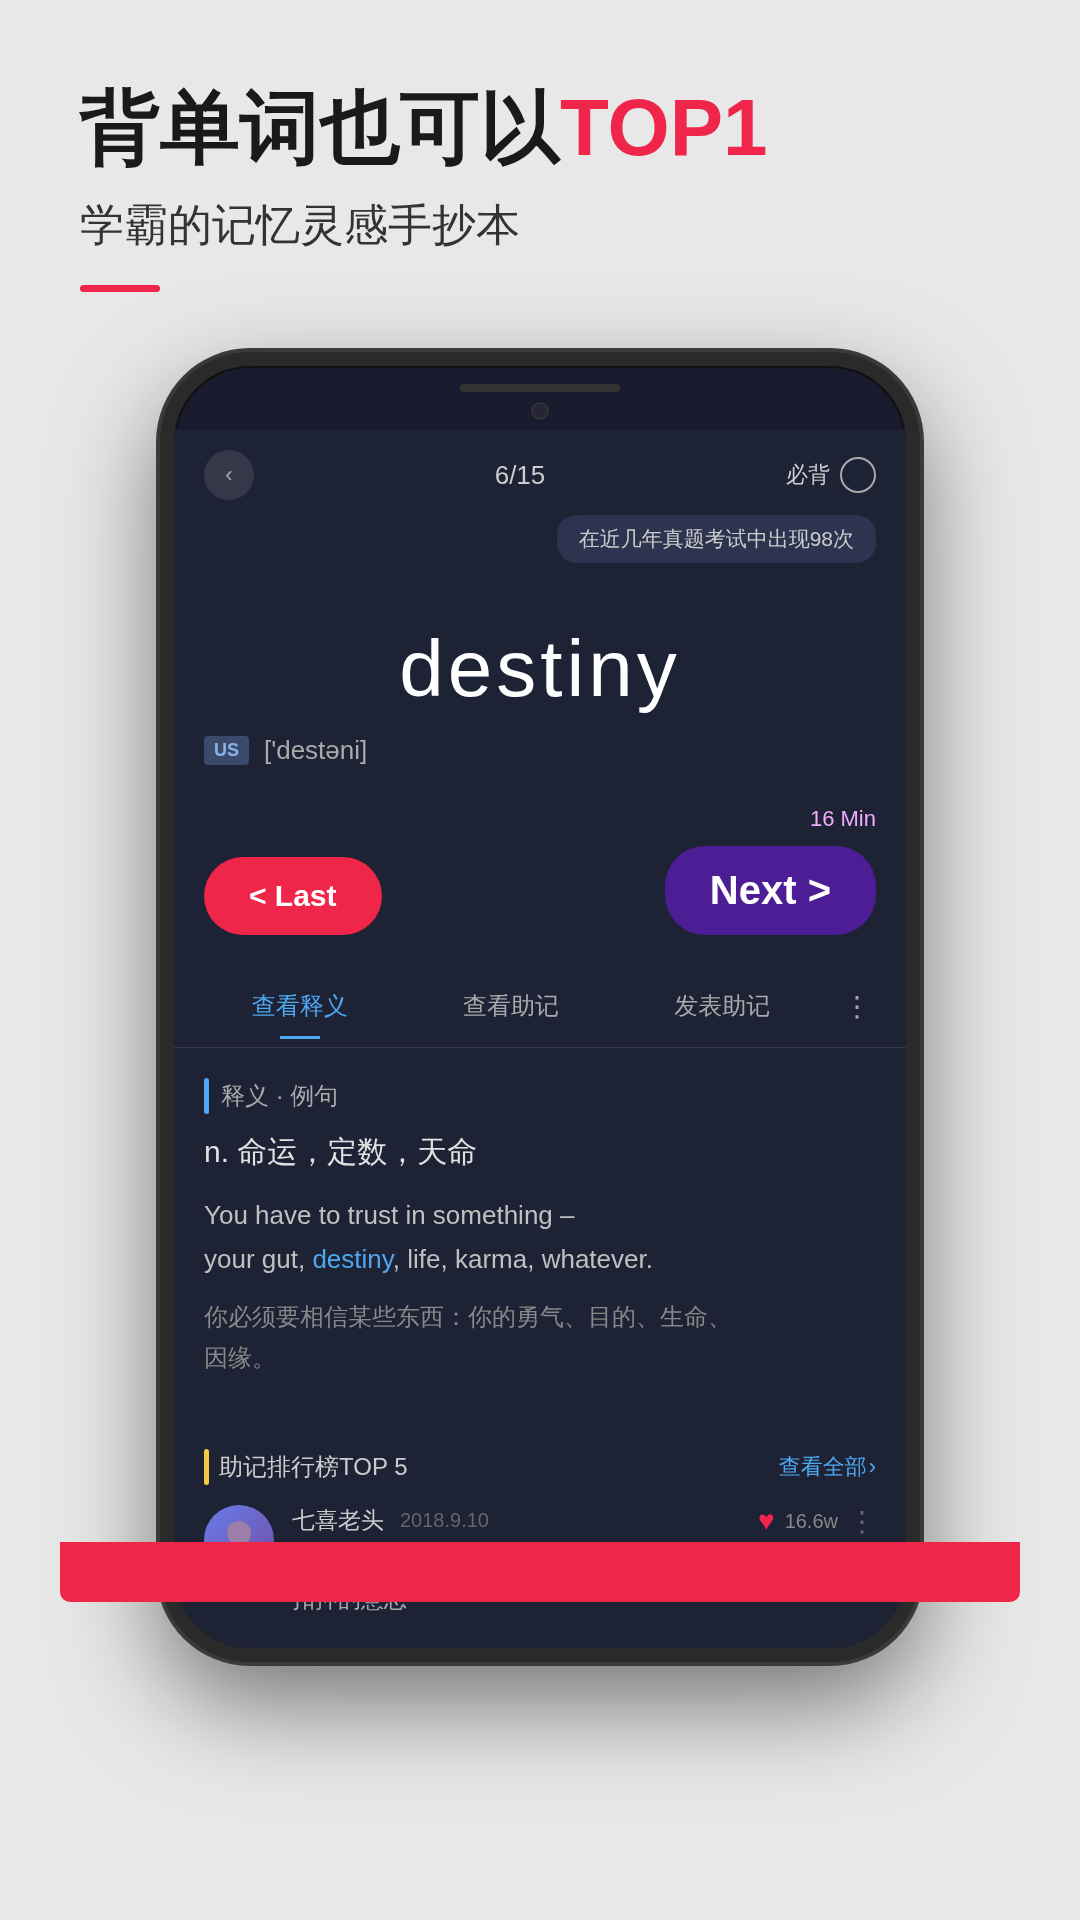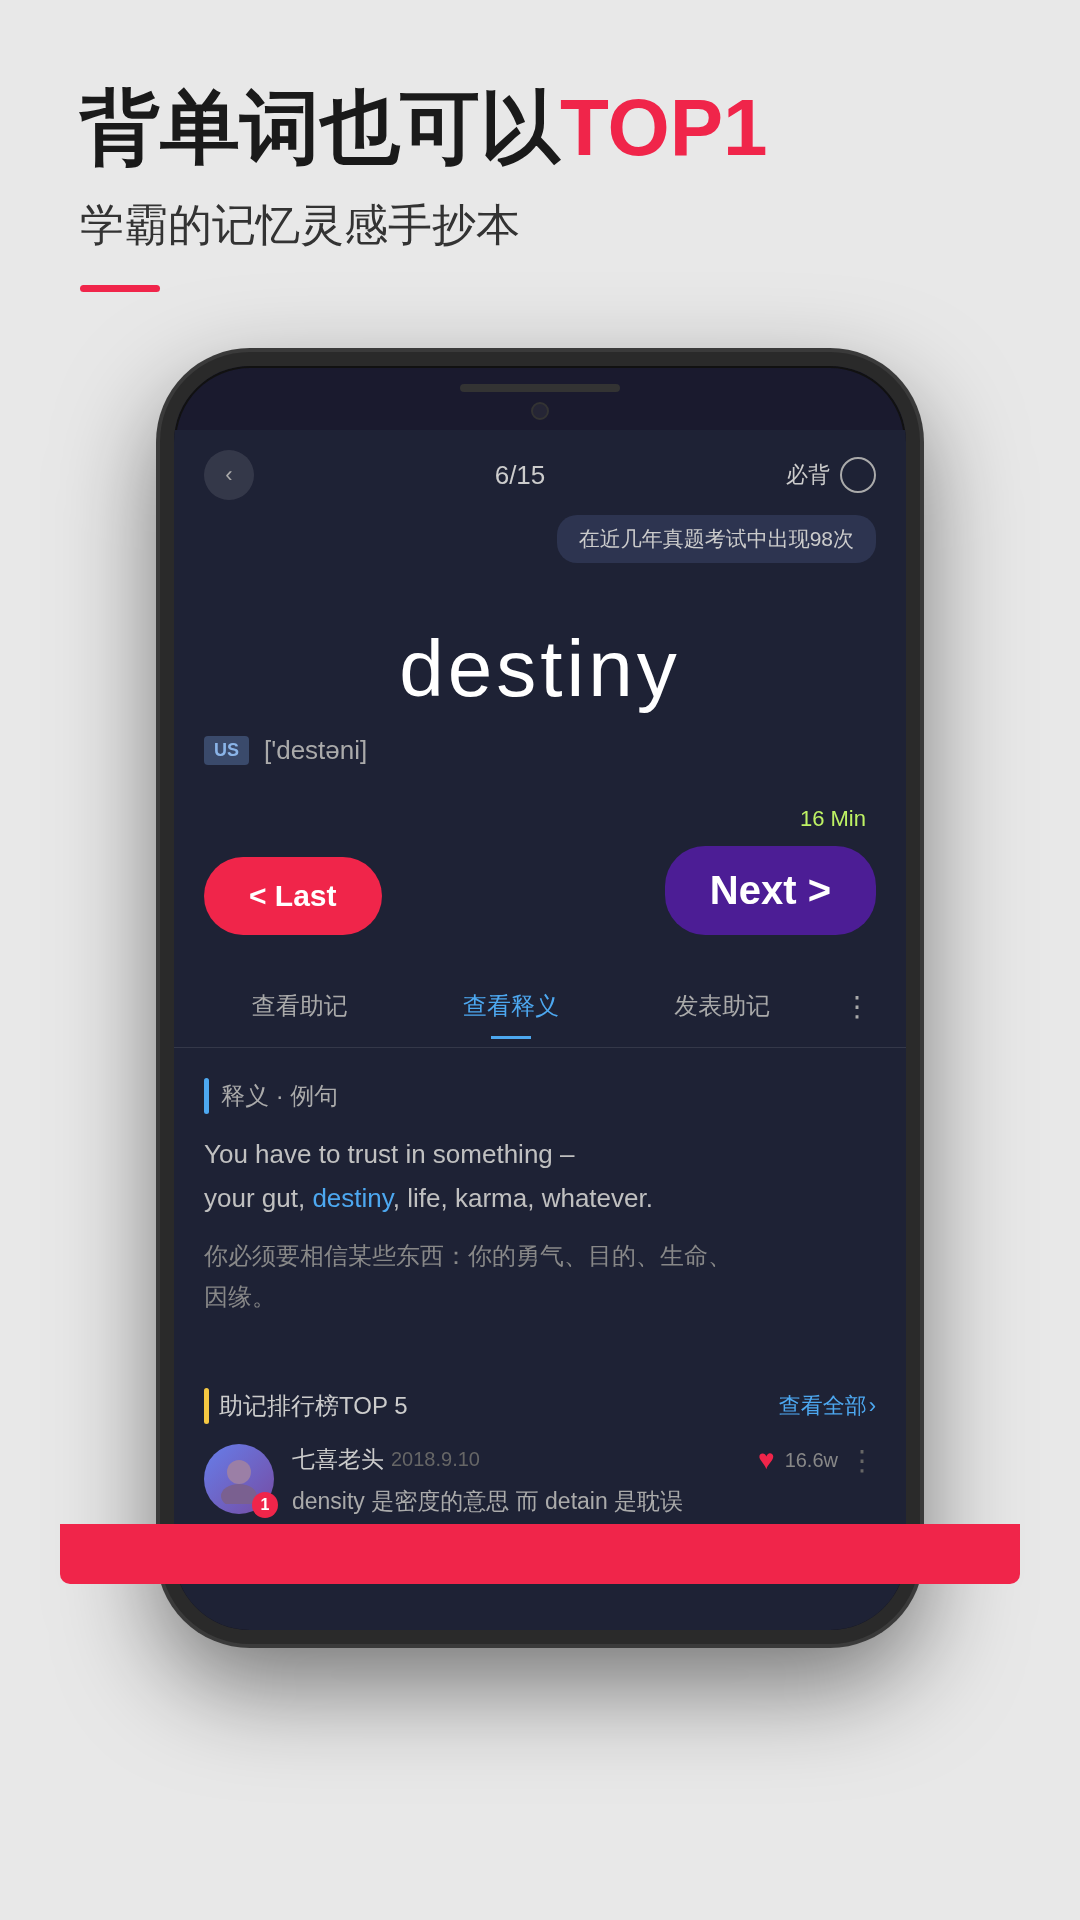--- a/index.html
+++ b/index.html
@@ -209,23 +209,23 @@
     .nav-buttons {
       display: flex;
       justify-content: space-between;
       align-items: flex-end;
       padding: 50px 30px 30px;
       position: relative;
     }
 
     .timer-label {
       position: absolute;
-      right: 40px;
+      right: 30px;
       top: 10px;
-      color: #bef264;
+      color: #f0abfc;
       font-size: 22px;
     }
 
     .btn-last {
       background: #f0254a;
       color: white;
       border: none;
       border-radius: 40px;
       padding: 22px 45px;
       font-size: 30px;
@@ -410,21 +410,21 @@
       font-weight: 700;
     }
 
     .mnemonic-content {
       flex: 1;
     }
 
     .mnemonic-meta {
       display: flex;
       align-items: center;
-      gap: 7px;
+      gap: 16px;
       margin-bottom: 8px;
     }
 
     .mnemonic-author {
       color: #ccc;
       font-size: 23px;
     }
 
     .mnemonic-date {
       color: #666;
@@ -500,37 +500,38 @@
         </div>
       </div>
 
       <div class="nav-buttons">
         <div class="timer-label">16 Min</div>
         <button class="btn-last">&lt; Last</button>
         <button class="btn-next">Next &gt;</button>
       </div>
 
       <div class="tab-bar">
+        <div class="tab-item active">
+          <span>查看释义</span>
+        </div>
         <div class="tab-item">
           <span>查看助记</span>
-        </div>
-        <div class="tab-item active">
-          <span>查看释义</span>
         </div>
         <div class="tab-item">
           <span>发表助记</span>
         </div>
         <div class="tab-more">⋮</div>
       </div>
 
       <div class="definition-section">
         <div class="section-label">
           <div class="section-label-bar"></div>
           <span class="section-label-text">释义 · 例句</span>
         </div>
+        <div class="definition-pos">n.  命运，定数，天命</div>
         <div class="example-en">
           <span style="white-space:pre-wrap;">You have to trust in something –
 your gut, </span><span class="highlight-word">destiny</span><span>, life, karma, whatever.</span>
         </div>
         <div class="example-zh" style="white-space:pre-wrap;">你必须要相信某些东西：你的勇气、目的、生命、
 因缘。</div>
       </div>
 
       <div class="ranking-section">
         <div class="ranking-header">

